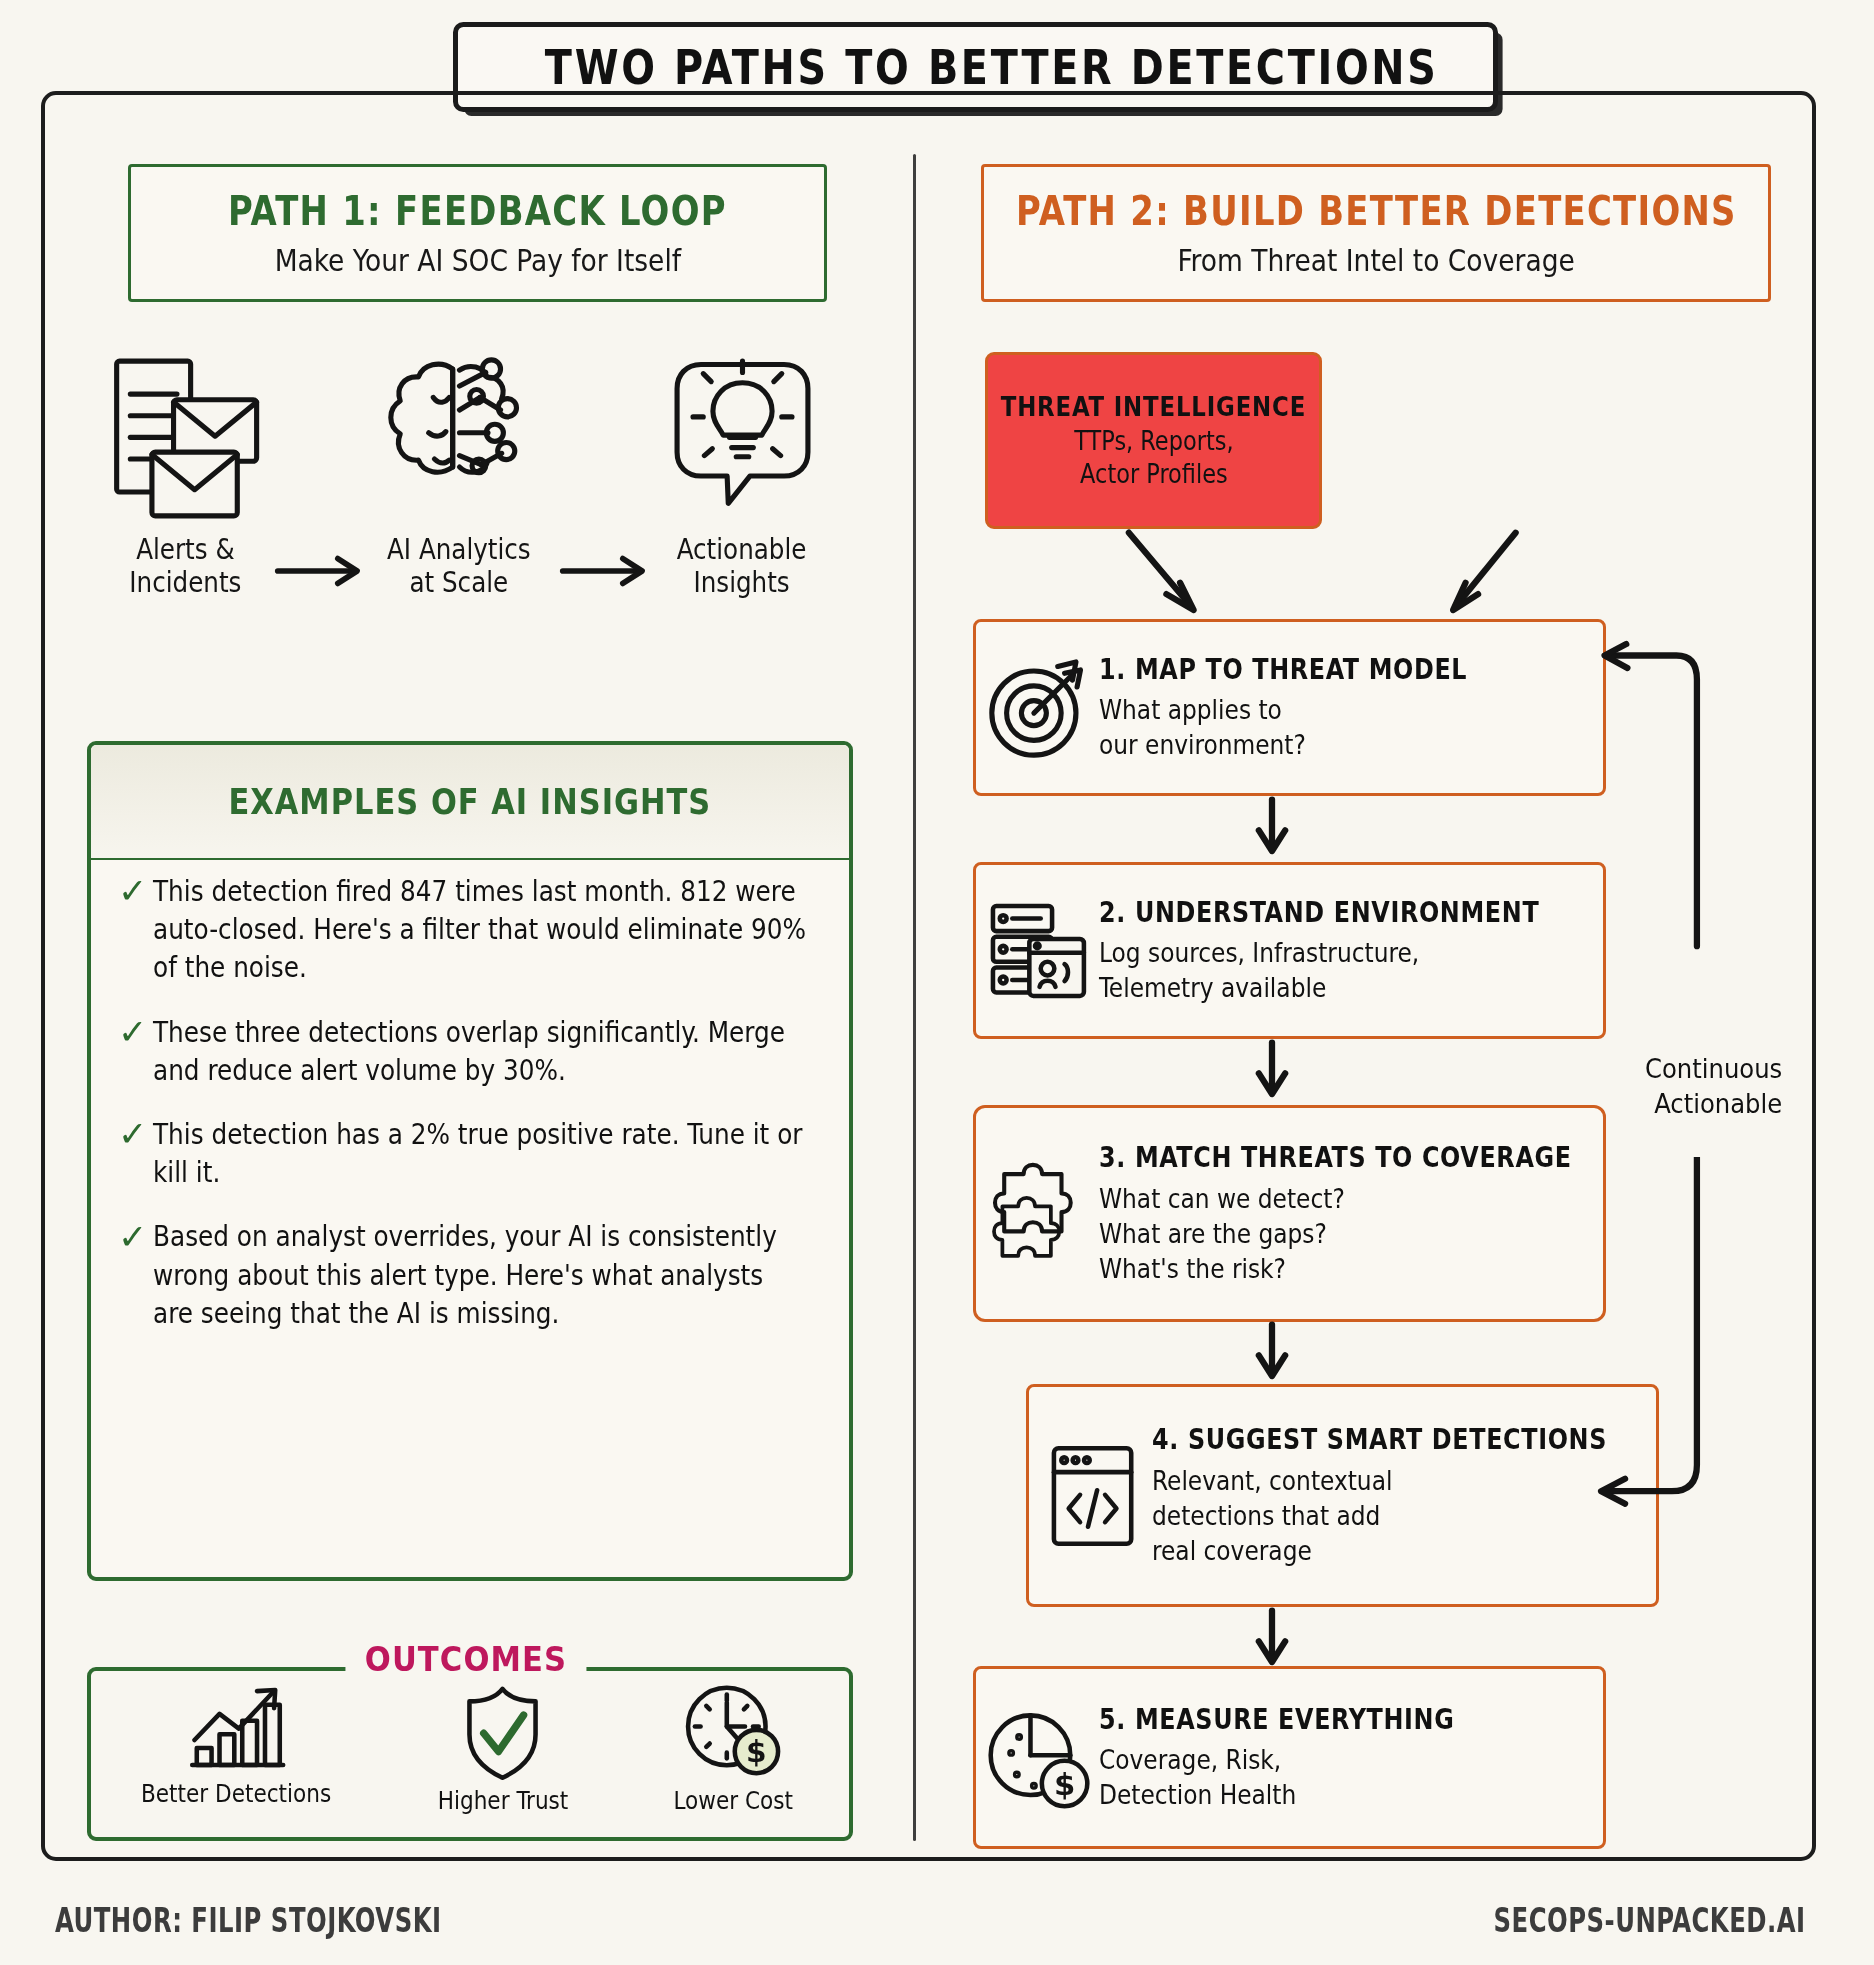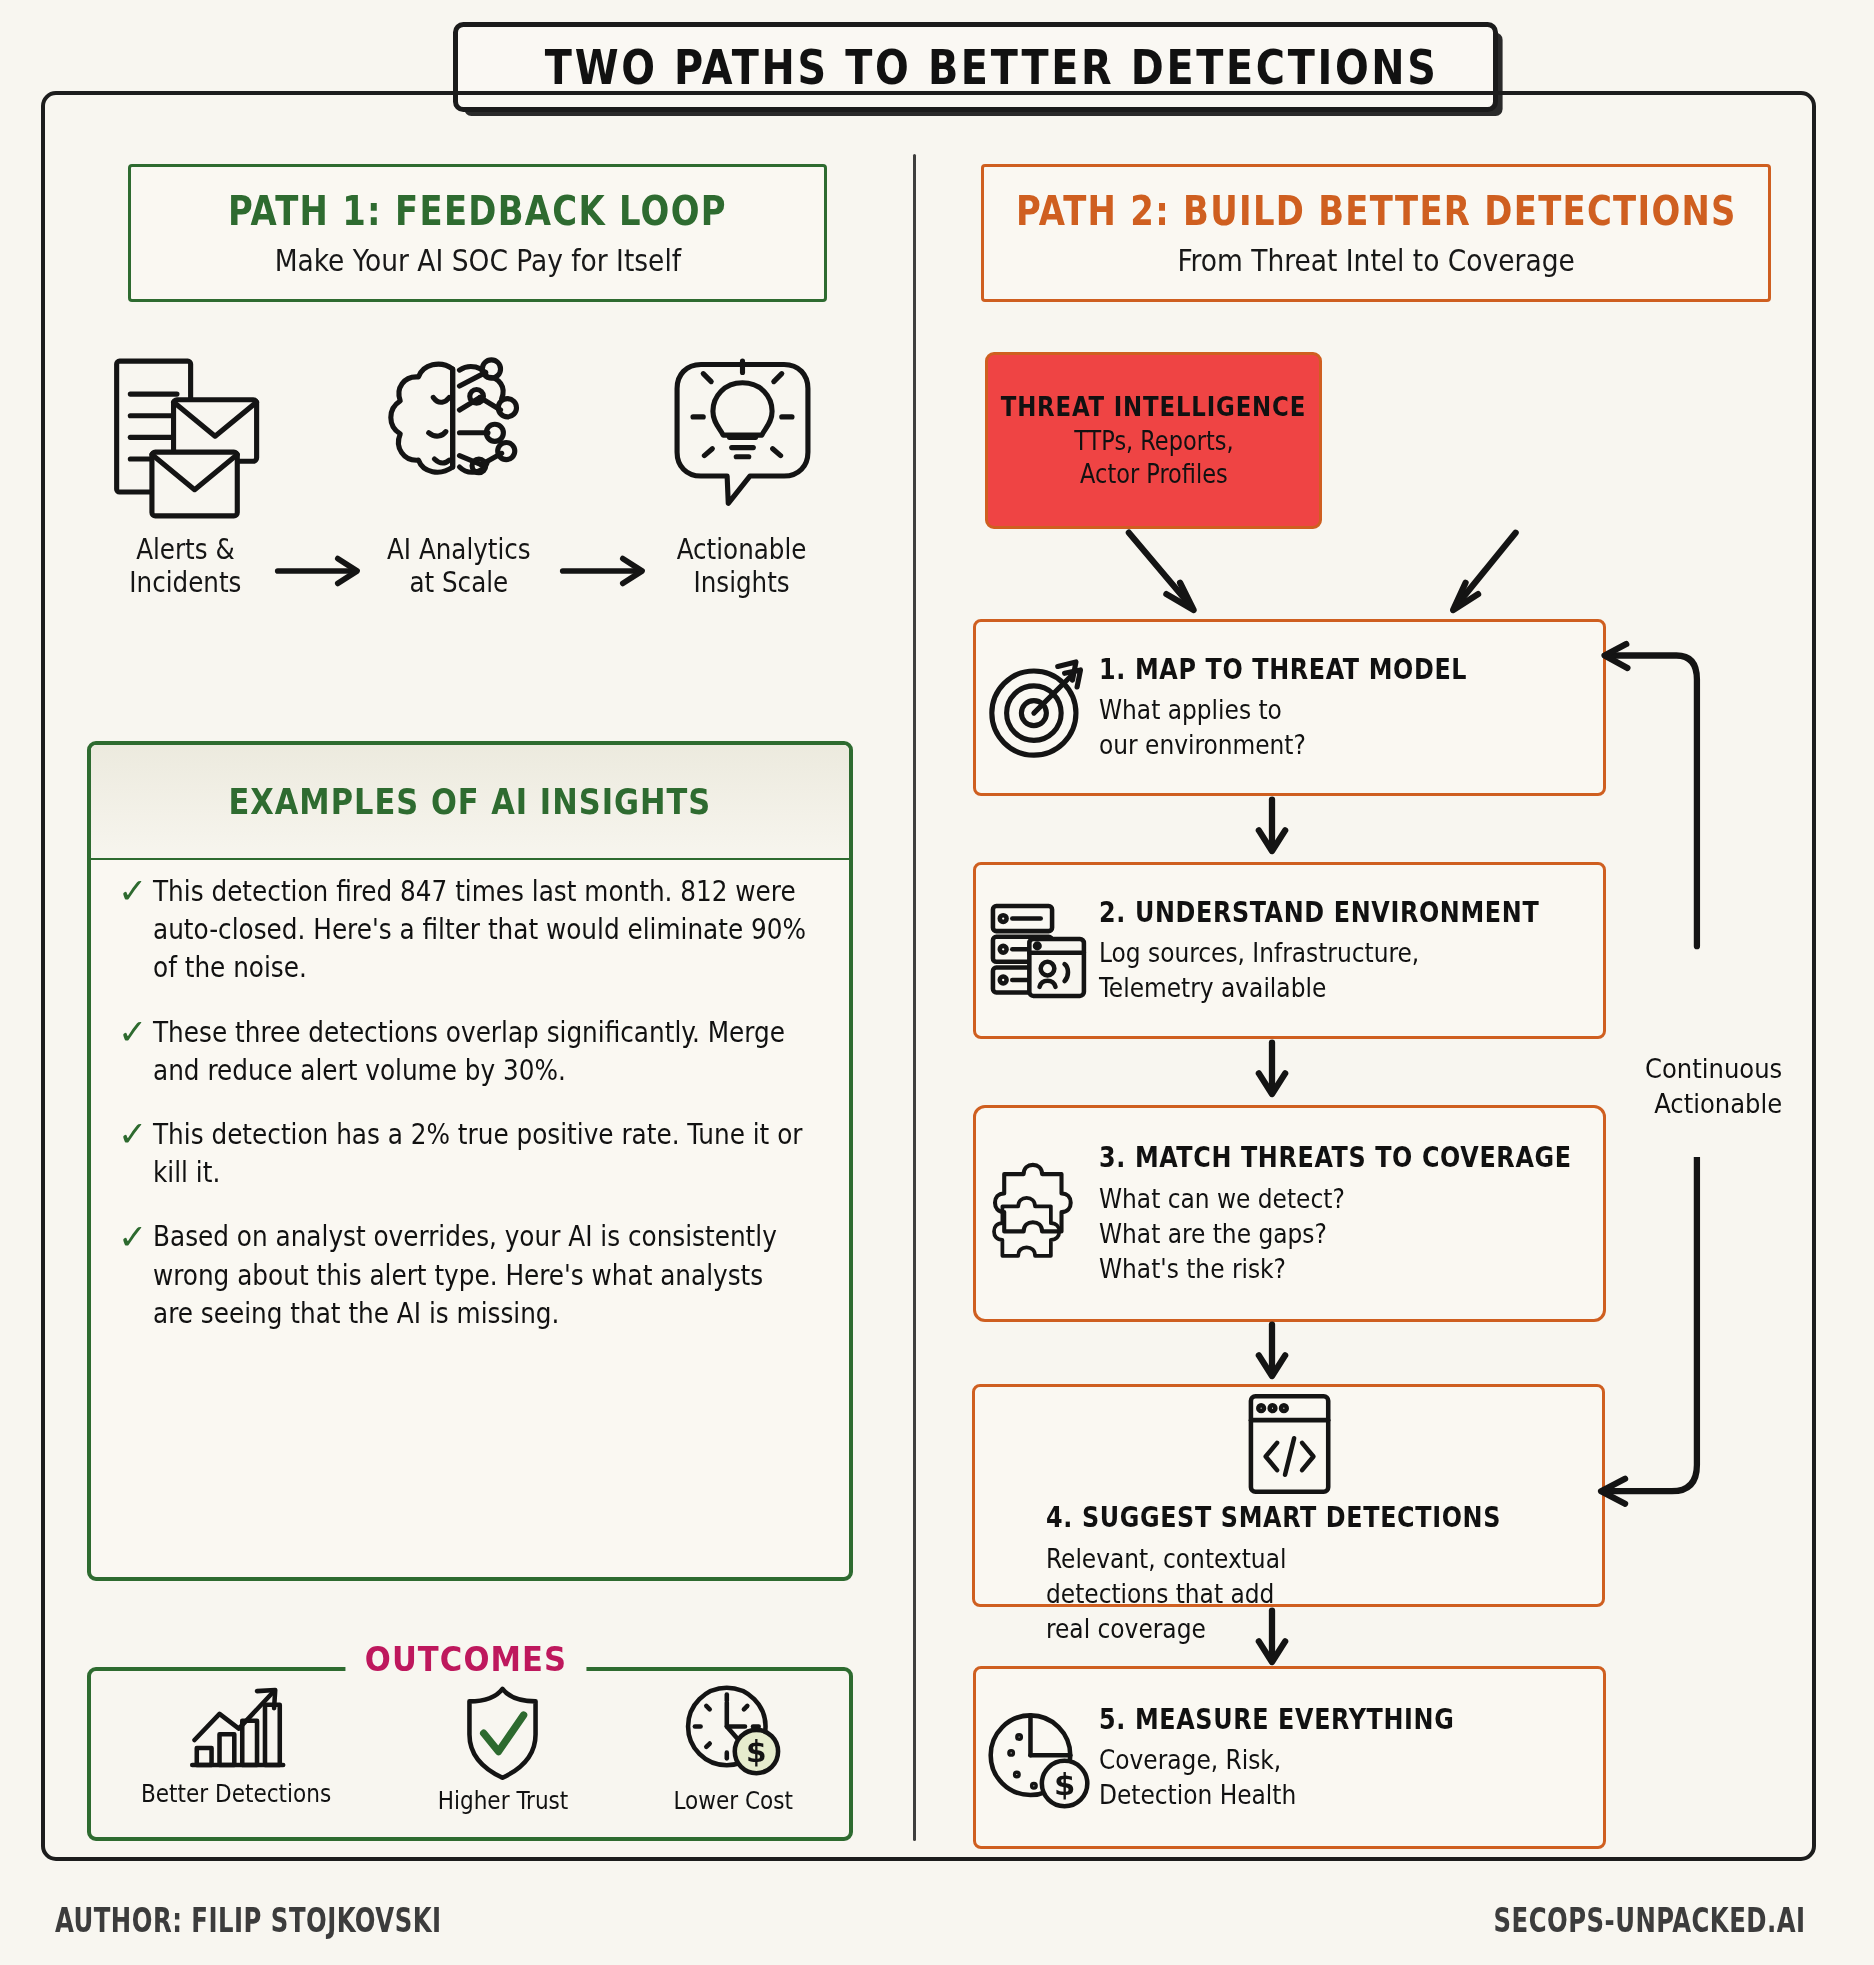--- a/index.html
+++ b/index.html
@@ -466,21 +466,21 @@
     </div>
   </div>
 
   <svg style="position:absolute;left:1252px;top:1321px;" width="40" height="62" viewBox="0 0 70 108">
     <g fill="none" stroke="#141414" stroke-width="11" stroke-linecap="round" stroke-linejoin="round">
       <line x1="35" y1="6" x2="35" y2="82"></line>
         <polyline points="12,60 35,96 58,60"></polyline>
     </g>
   </svg>
 
-  <div class="step" style="left:972px;top:1384px;width:616px;height:217px;flex-direction:column;">
+  <div class="step" style="left:1026px;top:1384px;width:616px;height:217px;">
     <div class="step-icon">
       <svg width="108" height="114" viewBox="0 0 190 200">
         <g fill="none" stroke="#141414" stroke-width="8" stroke-linecap="round" stroke-linejoin="round">
           <rect x="28" y="16" width="136" height="168" rx="8"></rect>
           <line x1="28" y1="58" x2="164" y2="58"></line>
           <circle cx="46" cy="37" r="5"></circle>
             <circle cx="66" cy="37" r="5"></circle>
             <circle cx="86" cy="37" r="5"></circle>
           <polyline points="74,98 54,122 74,146"></polyline>
           <polyline points="118,98 138,122 118,146"></polyline>

